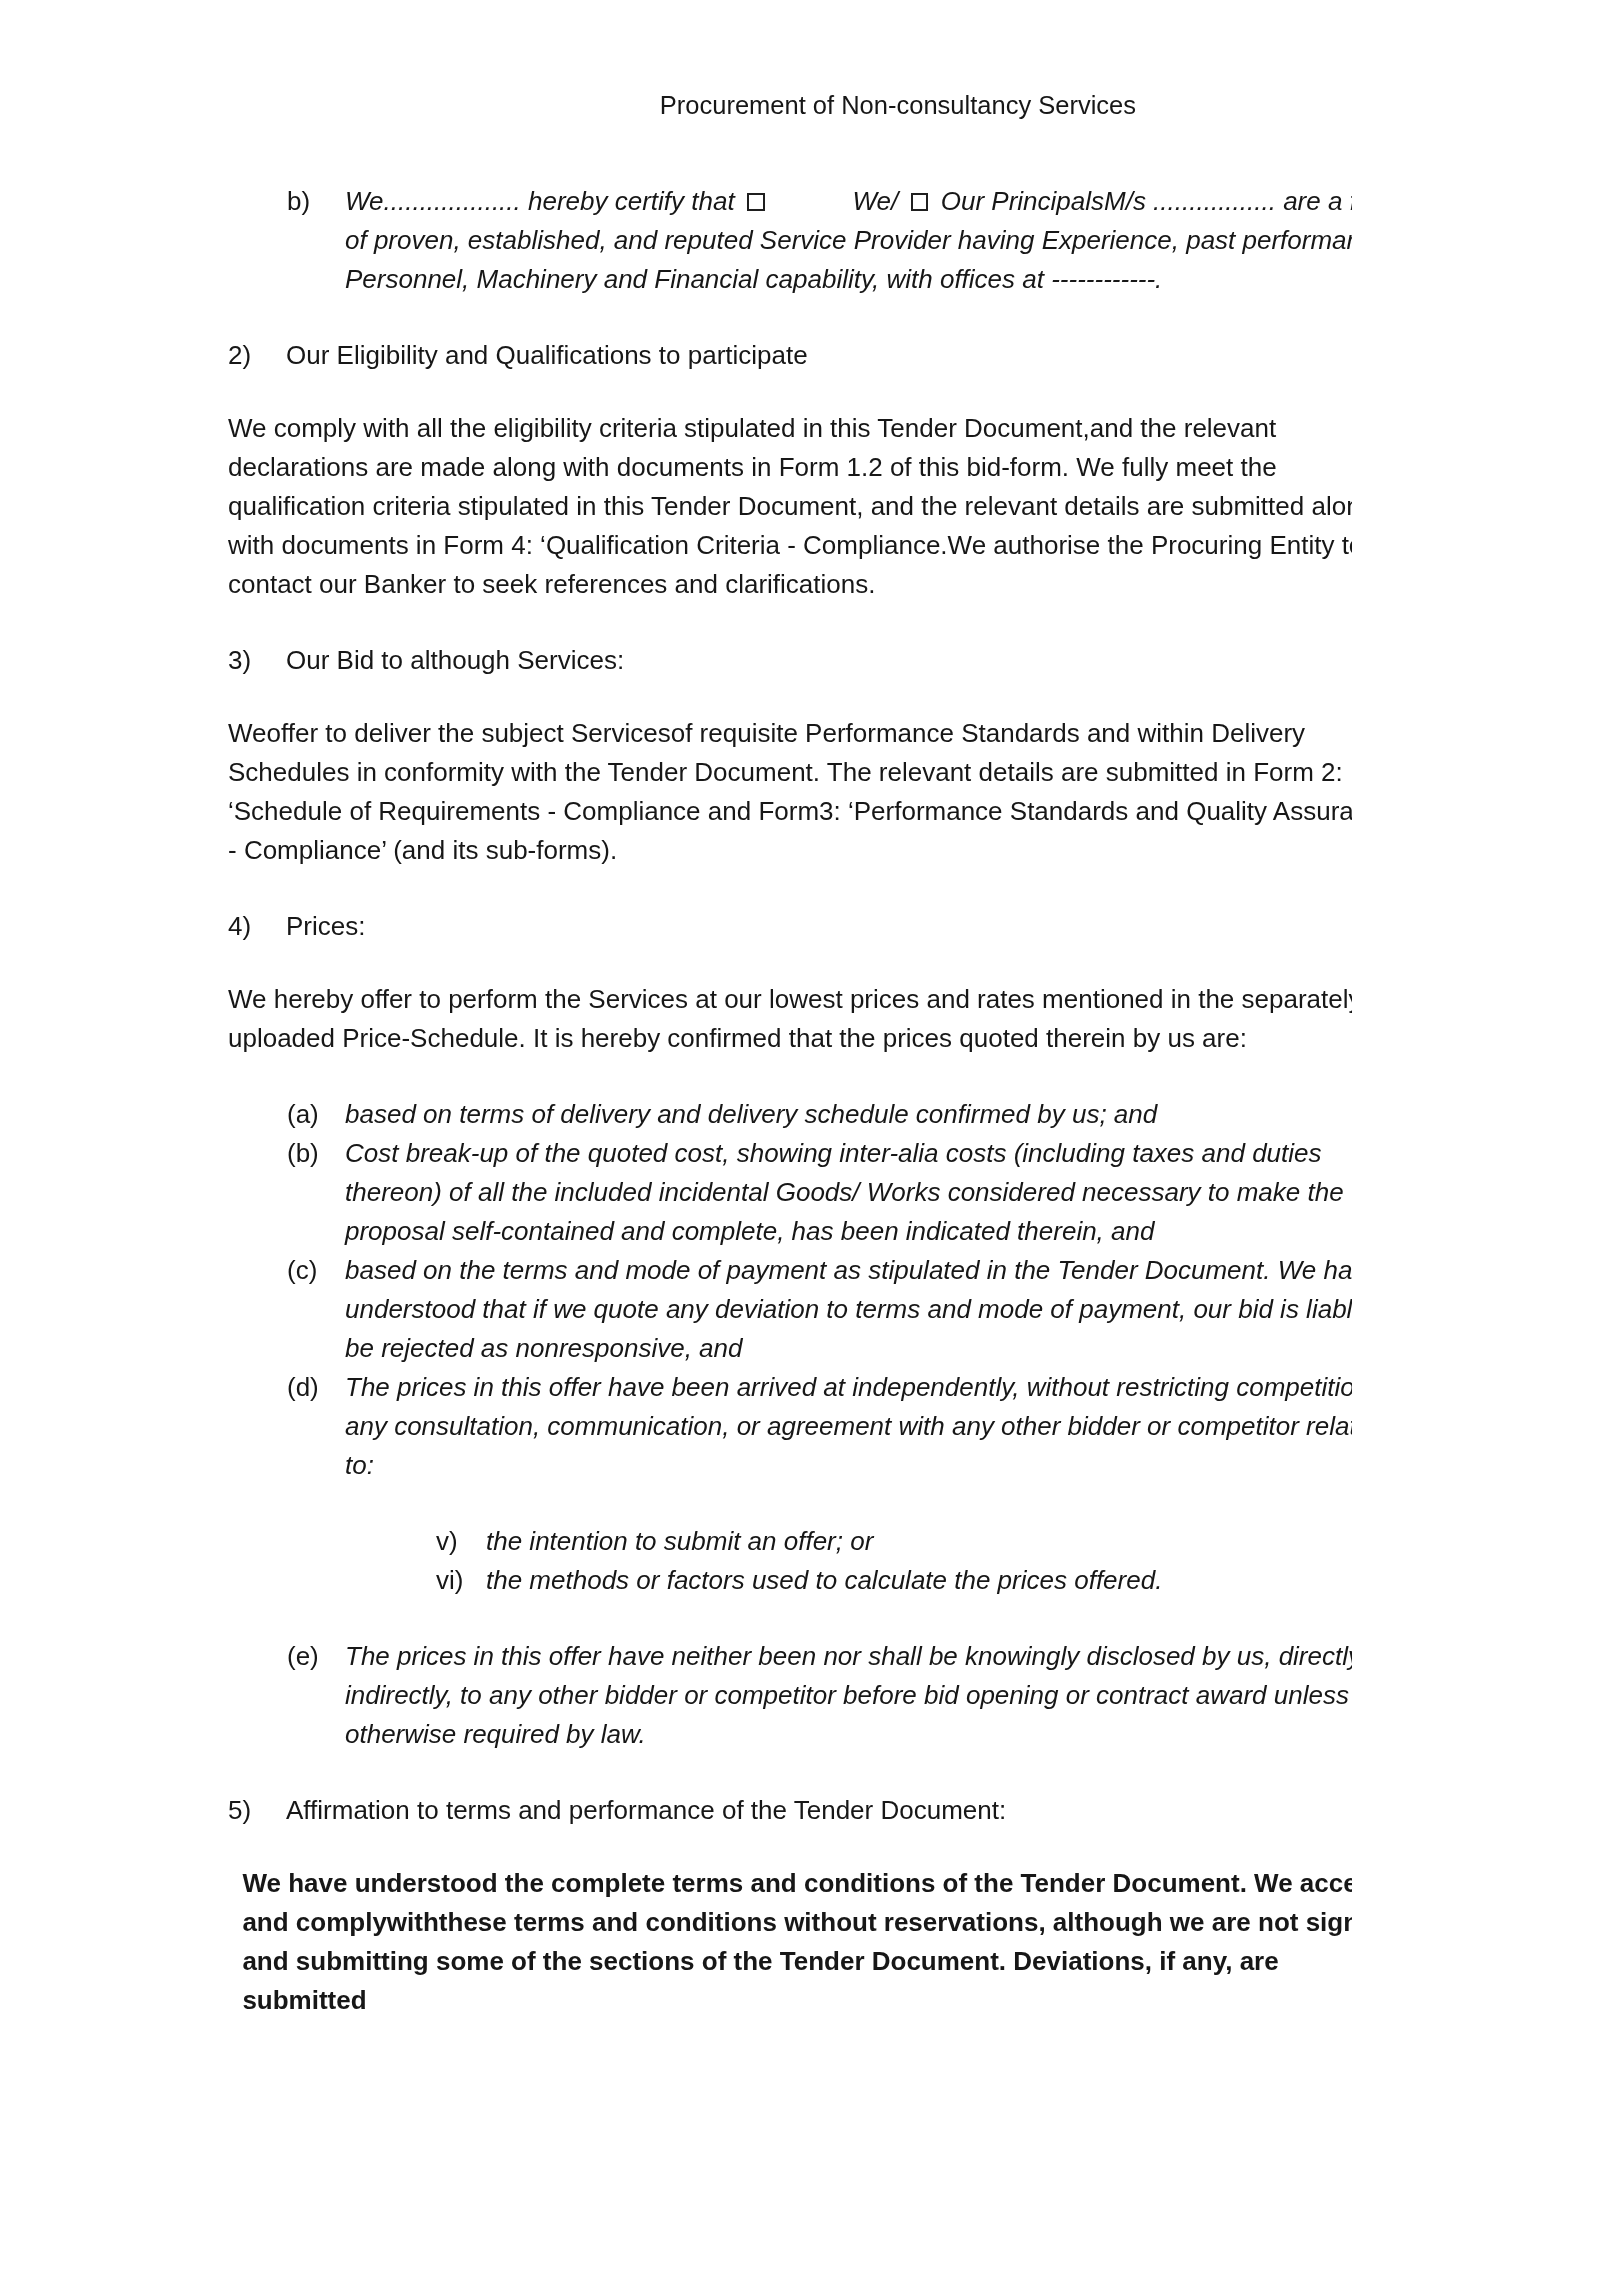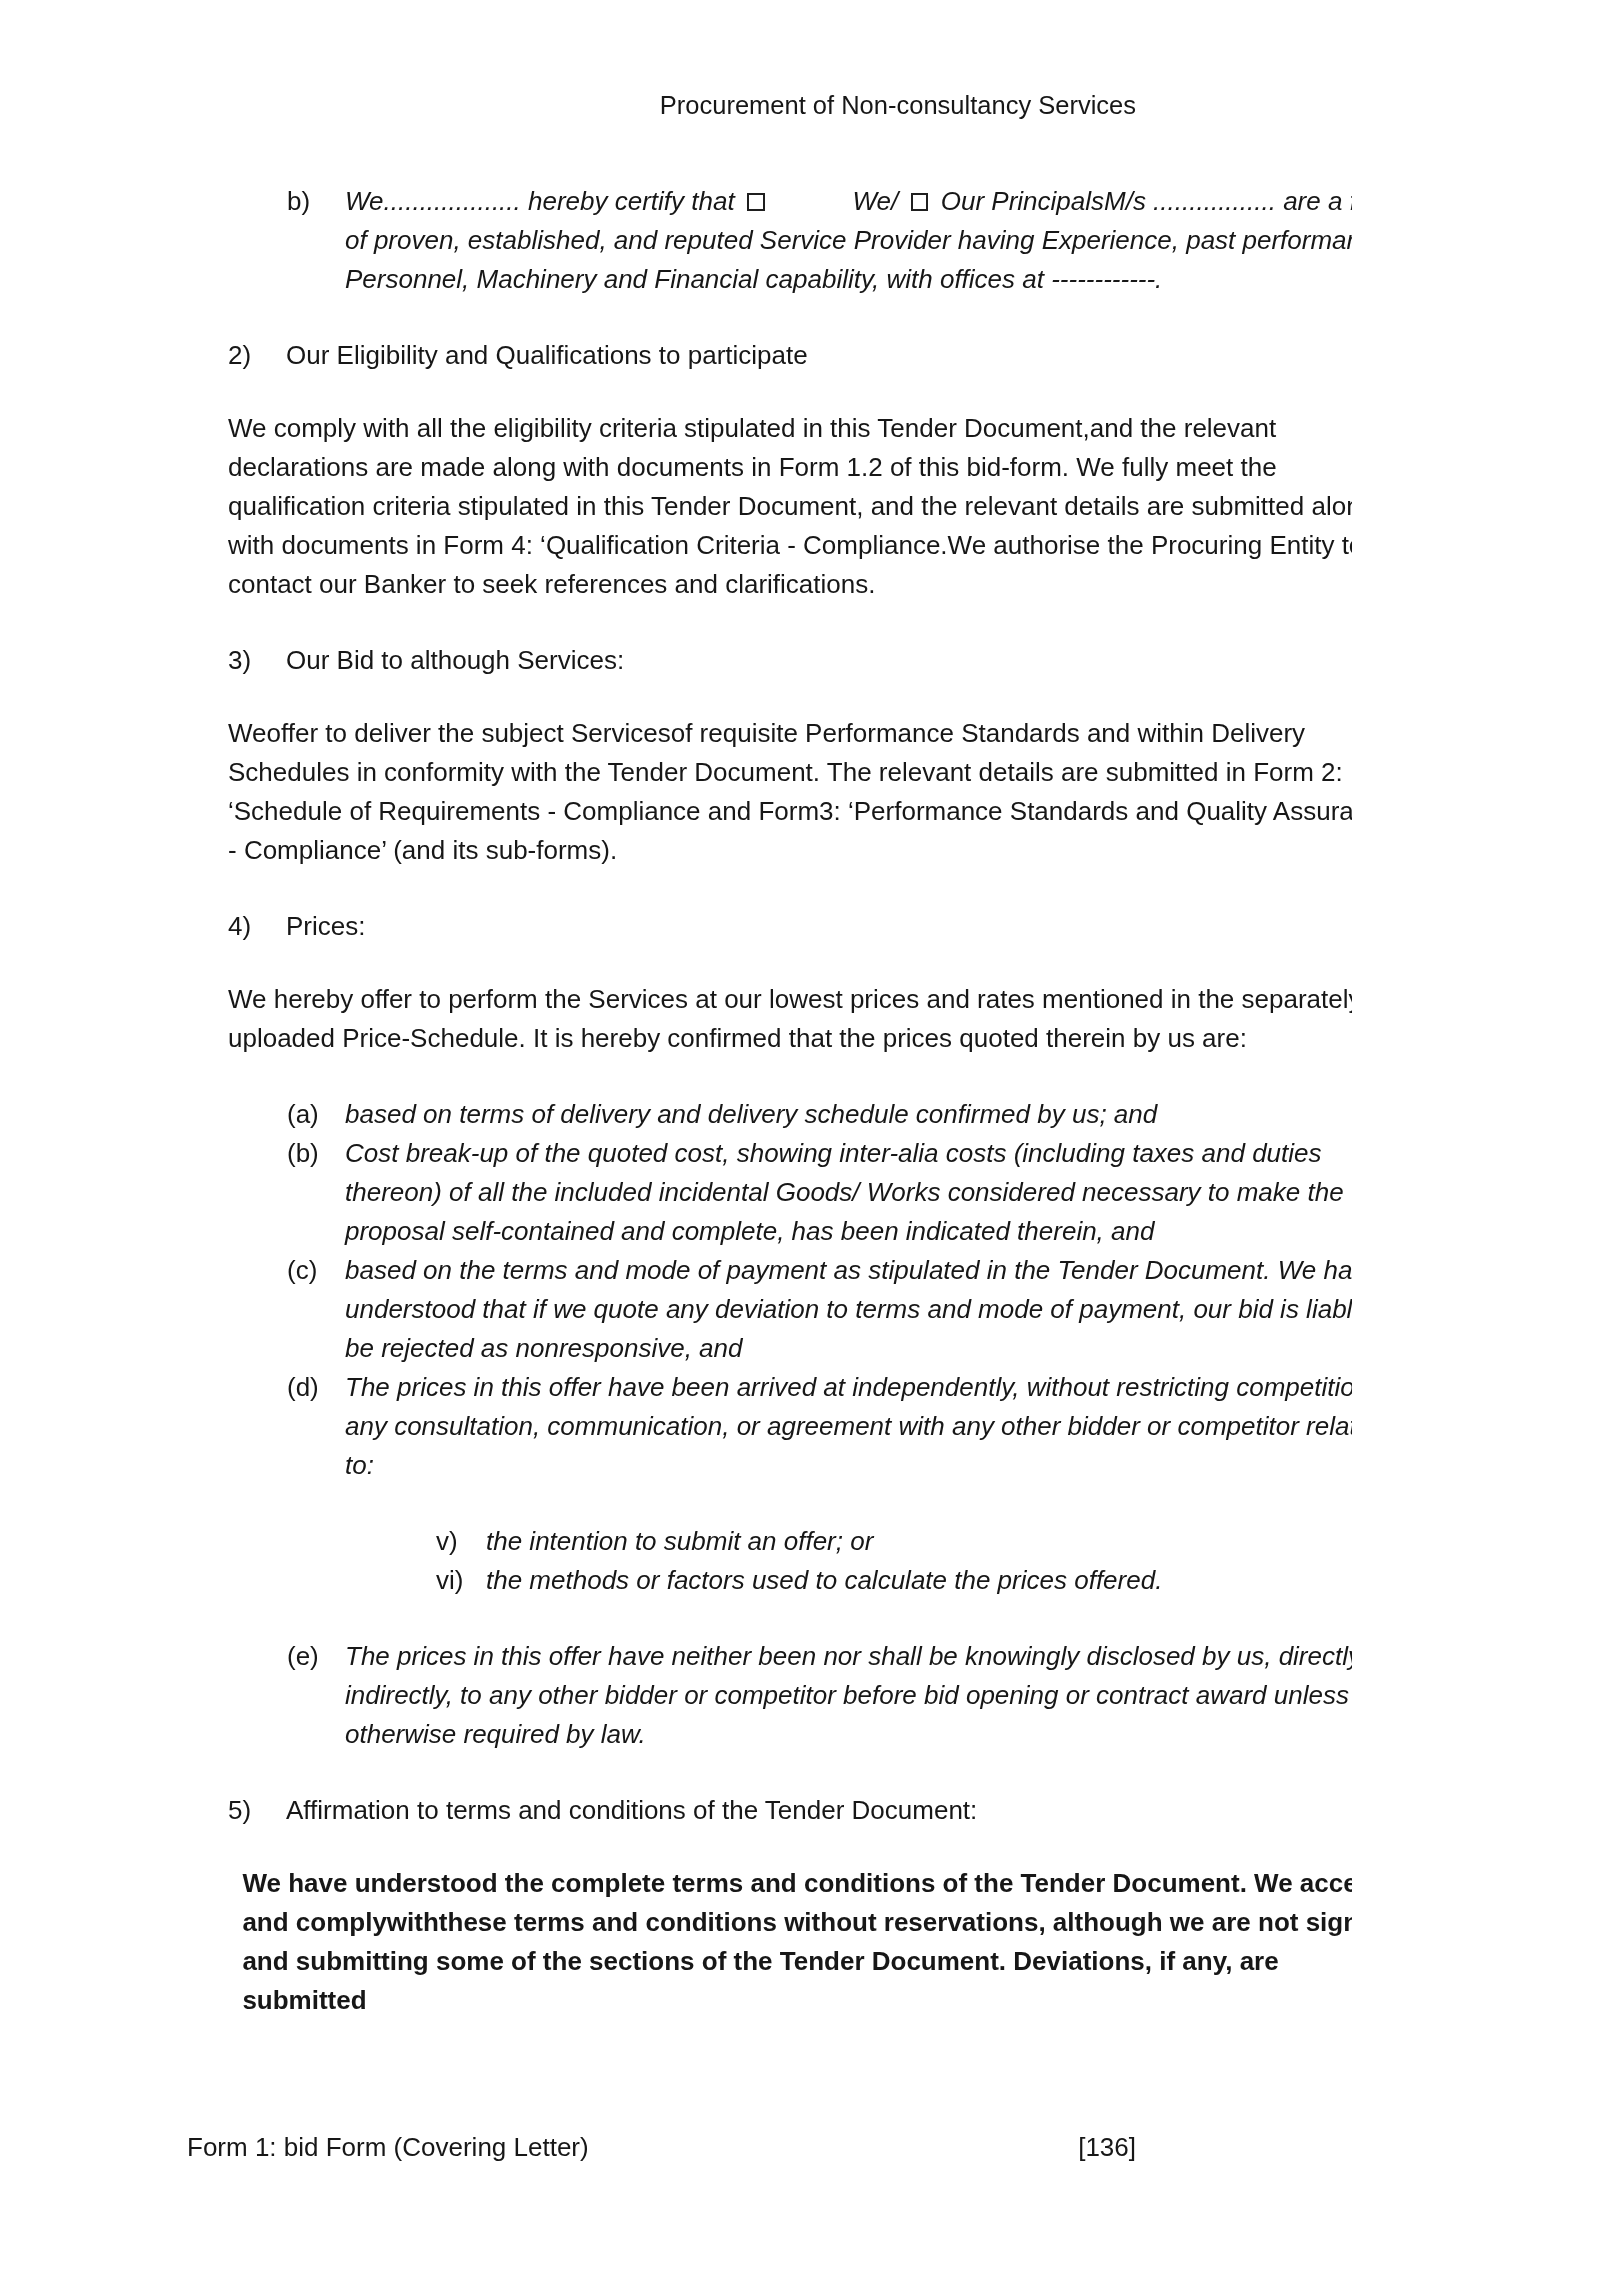--- a/index.html
+++ b/index.html
@@ -132,25 +132,21 @@
       </div>
     </div>
 
     <div class="li indent-1 block">
       <span class="li-label">(e)</span>
       <span class="li-text">The prices in this offer have neither been nor shall be knowingly disclosed by us, directly or indirectly, to any other bidder or competitor before bid opening or contract award unless otherwise required by law.</span>
     </div>
 
     <div class="li section-heading">
       <span class="li-label">5)</span>
-      <span class="heading-text">Affirmation to terms and conditions of the Tender Document:</span>
+      <span class="heading-text">Affirmation to terms and performance of the Tender Document:</span>
     </div>
     <p class="para para-indent">We have understood the complete terms and conditions of the Tender Document. We accept and complywiththese terms and conditions without reservations, although we are not signing and submitting some of the sections of the Tender Document. Deviations, if any, are submitted</p>
 
   </div>
 
-  <div class="footer">
-    <span>Form 1: bid Form (Covering Letter)</span>
-    <span>[136]</span>
-  </div>
 
 </div>
 
 
 </body></html>

